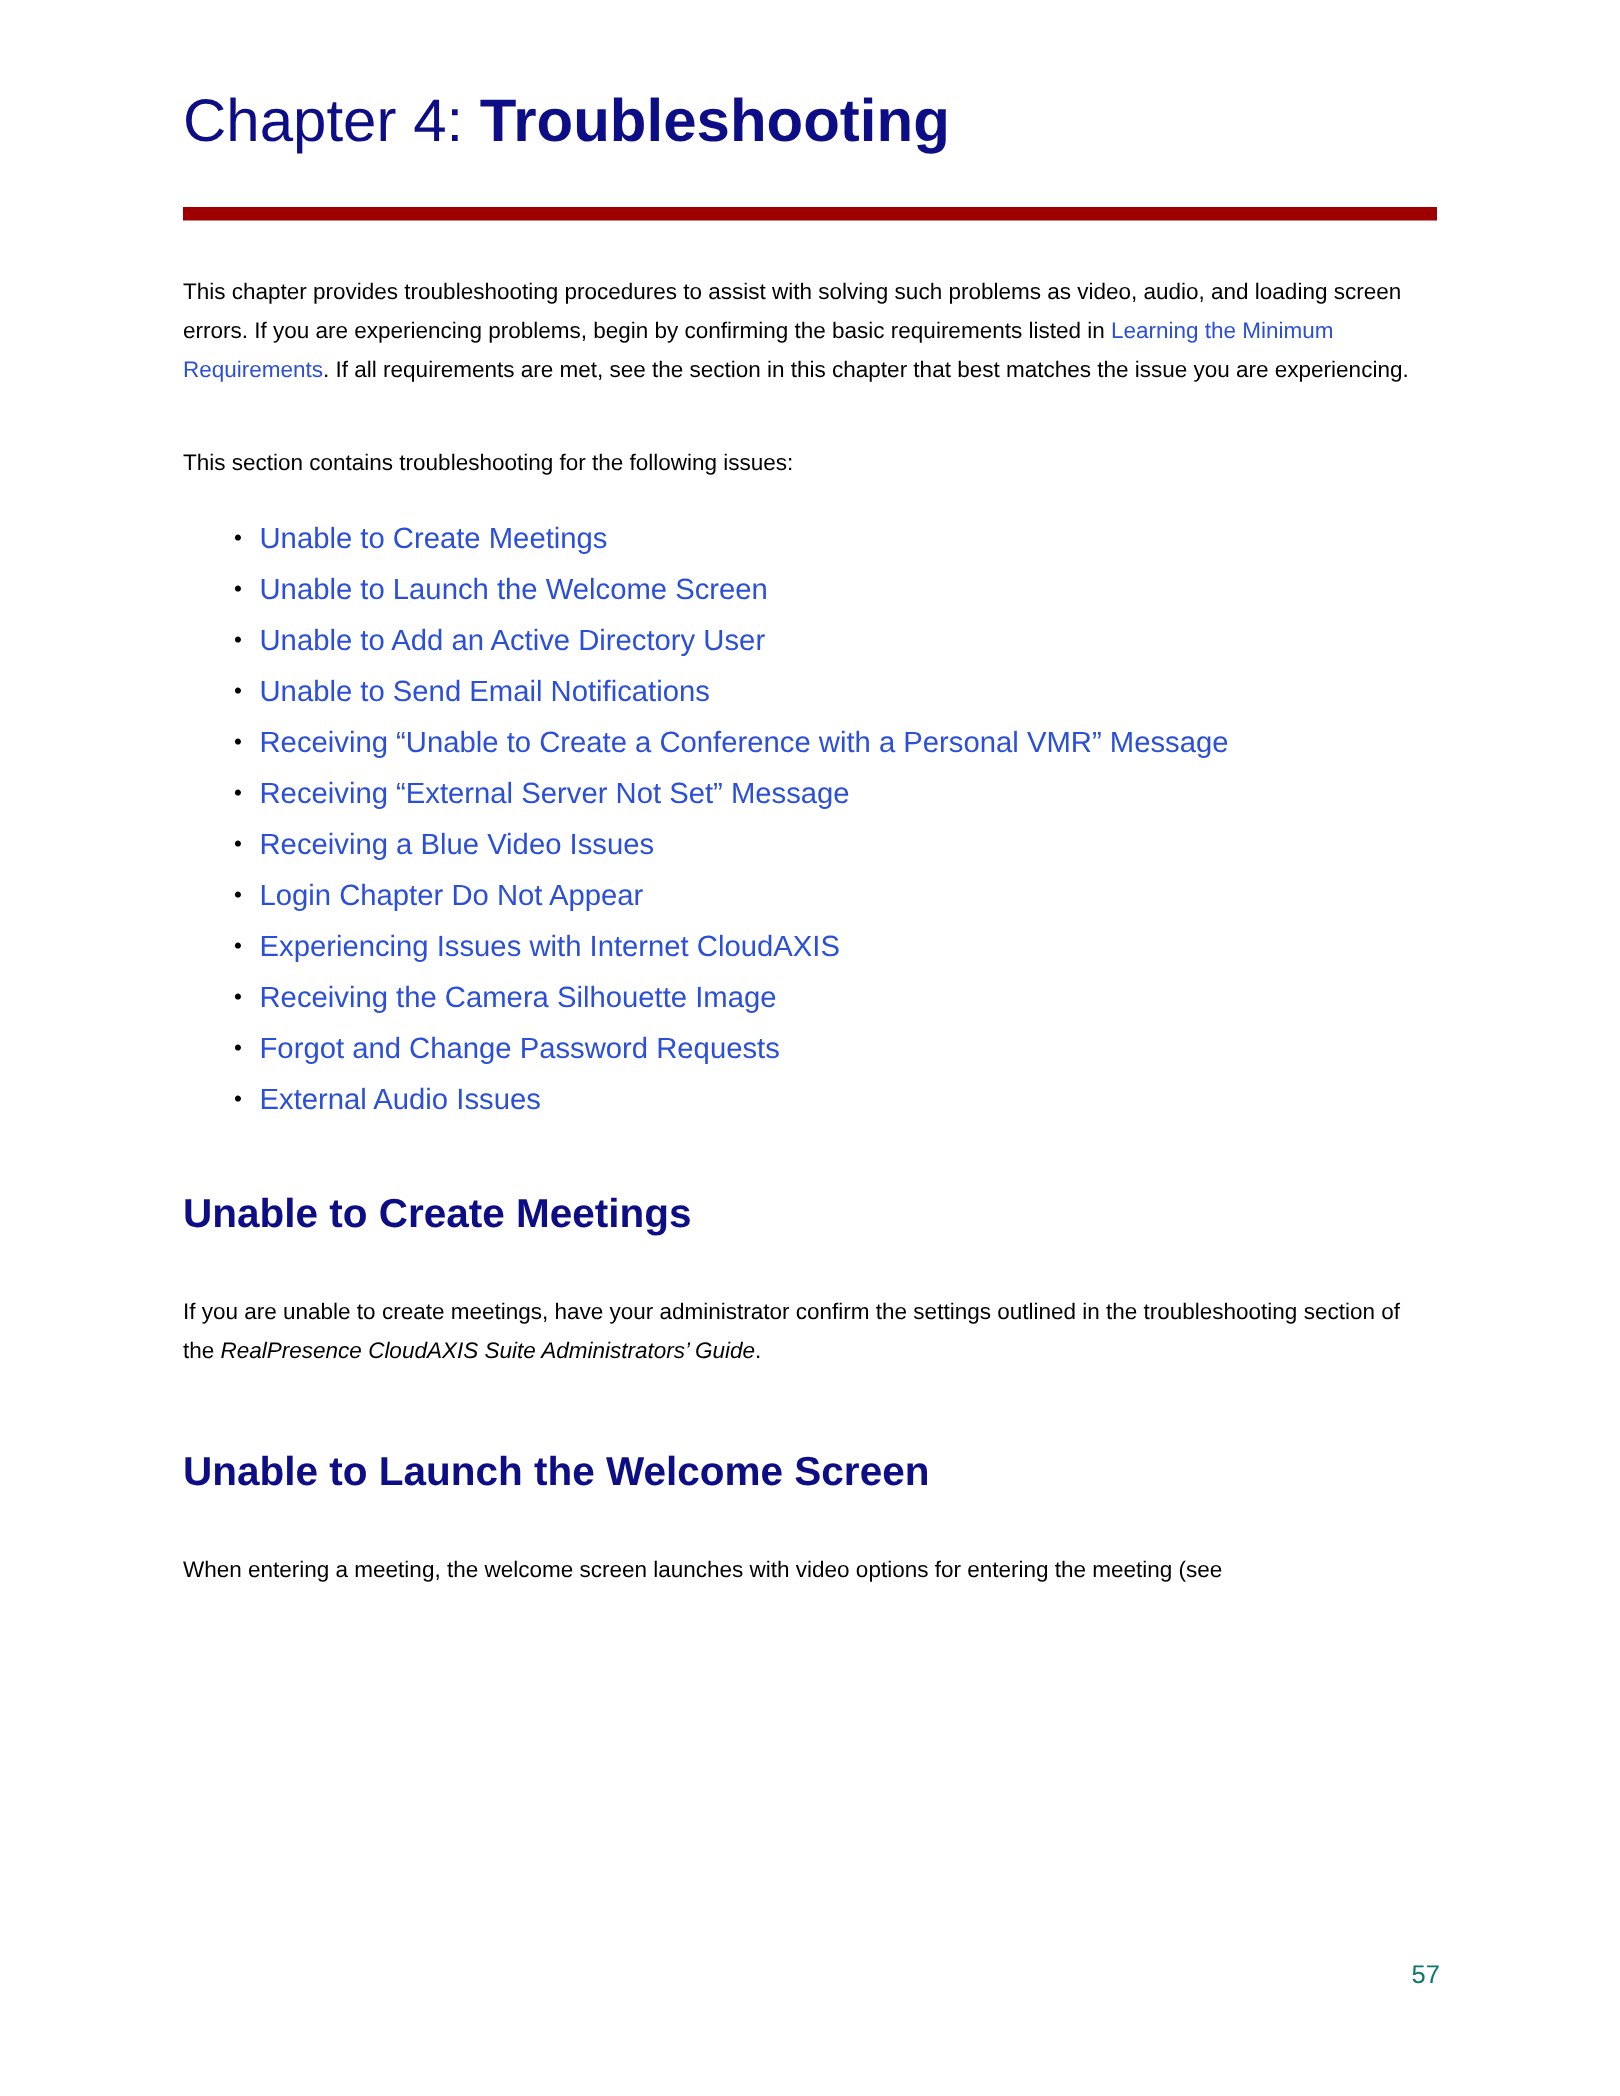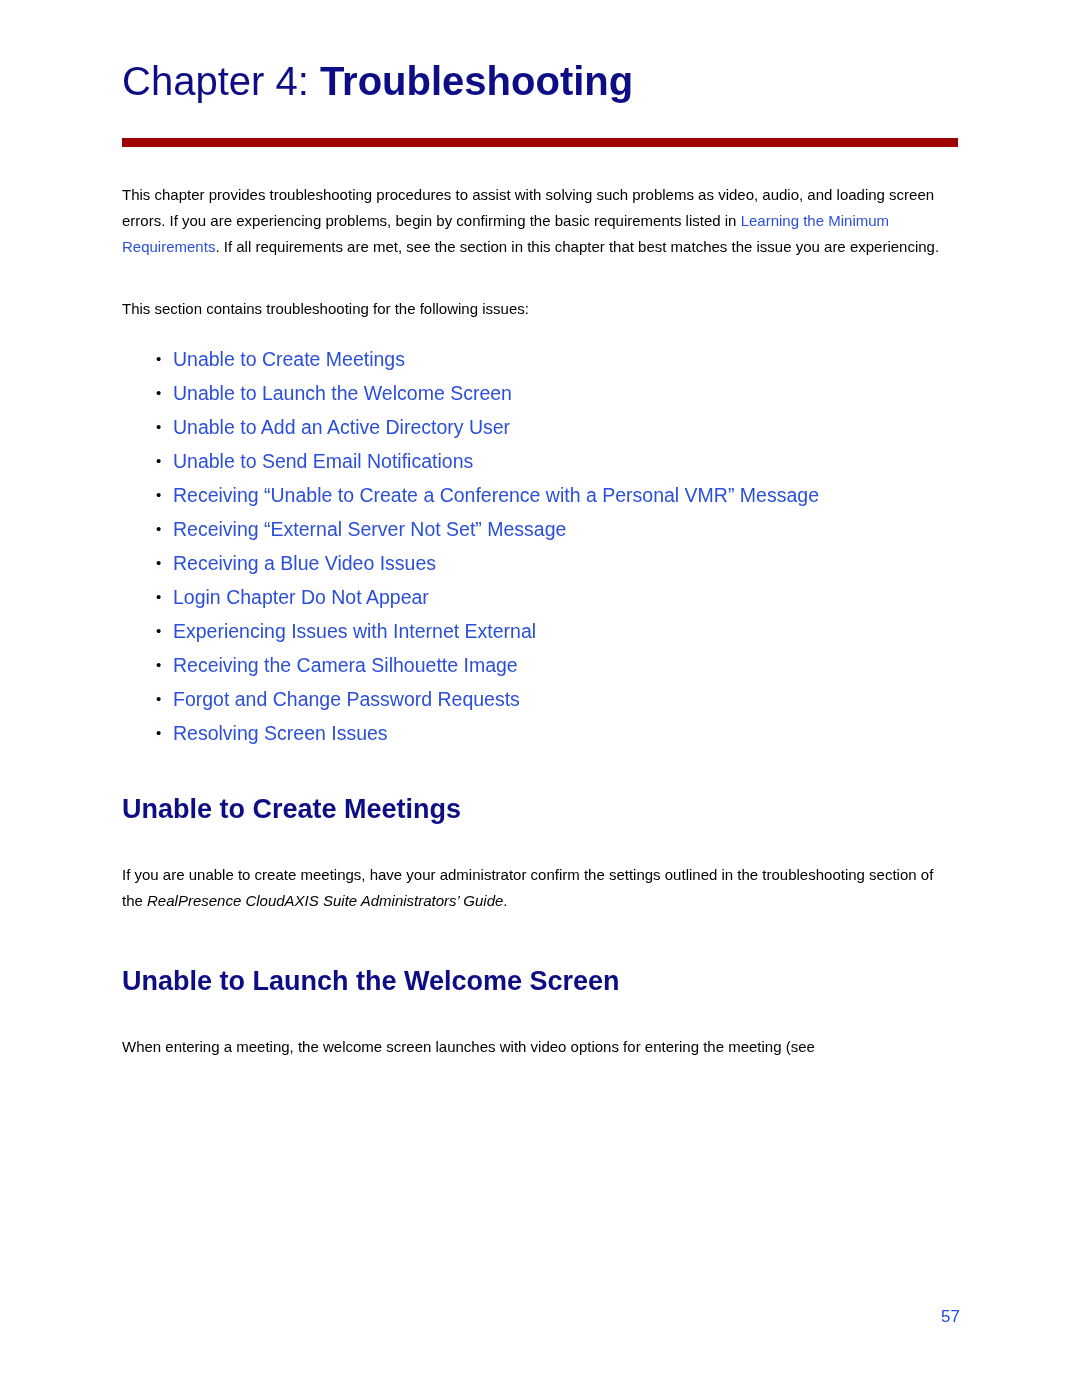--- a/index.html
+++ b/index.html
@@ -117,21 +117,21 @@
 
   
   .footer {
     position: absolute;
     left: 0;
     top: 1307px;
     width: 960px;
     text-align: right;
     font-size: 17px;
     line-height: 20px;
-    color: #1d4ed8;
+    color: #0f766e;
   }
 </style>
 </head>
 <body>
 
 <div class="page">
   <div class="content">
 
     <h1 class="chapter-title"><span class="ct-num">Chapter 4: </span><span class="ct-name">Troubleshooting</span></h1>
 
@@ -143,24 +143,24 @@
 
     <ul class="bullets">
       <li><span class="dot">•</span><span class="btext">Unable to Create Meetings</span></li>
       <li><span class="dot">•</span><span class="btext">Unable to Launch the Welcome Screen</span></li>
       <li><span class="dot">•</span><span class="btext">Unable to Add an Active Directory User</span></li>
       <li><span class="dot">•</span><span class="btext">Unable to Send Email Notifications</span></li>
       <li><span class="dot">•</span><span class="btext">Receiving “Unable to Create a Conference with a Personal VMR” Message</span></li>
       <li><span class="dot">•</span><span class="btext">Receiving “External Server Not Set” Message</span></li>
       <li><span class="dot">•</span><span class="btext">Receiving a Blue Video Issues</span></li>
       <li><span class="dot">•</span><span class="btext">Login Chapter Do Not Appear</span></li>
-      <li><span class="dot">•</span><span class="btext">Experiencing Issues with Internet External</span></li>
+      <li><span class="dot">•</span><span class="btext">Experiencing Issues with Internet CloudAXIS</span></li>
       <li><span class="dot">•</span><span class="btext">Receiving the Camera Silhouette Image</span></li>
       <li><span class="dot">•</span><span class="btext">Forgot and Change Password Requests</span></li>
-      <li><span class="dot">•</span><span class="btext">Resolving Screen Issues</span></li>
+      <li><span class="dot">•</span><span class="btext">External Audio Issues</span></li>
     </ul>
 
     <h2 class="section-h sec1-h">Unable to Create Meetings</h2>
     <p class="para sec-para"><span>If you are unable to create meetings, have your administrator confirm the settings outlined in the troubleshooting section of the </span><span class="ital">RealPresence CloudAXIS Suite Administrators’ Guide</span><span>.</span></p>
 
     <h2 class="section-h sec2-h">Unable to Launch the Welcome Screen</h2>
     <p class="para sec-para">When entering a meeting, the welcome screen launches with video options for entering the meeting (see</p>
 
   </div>
 

